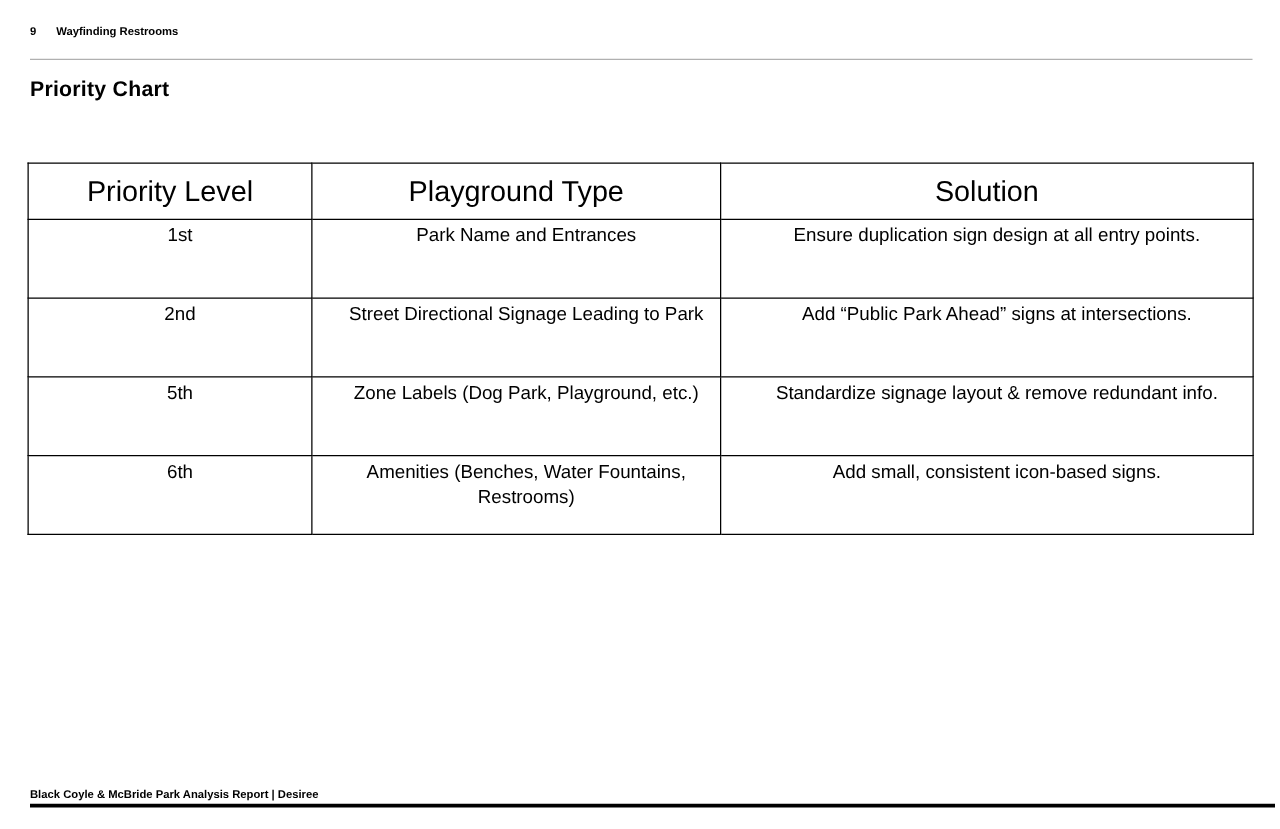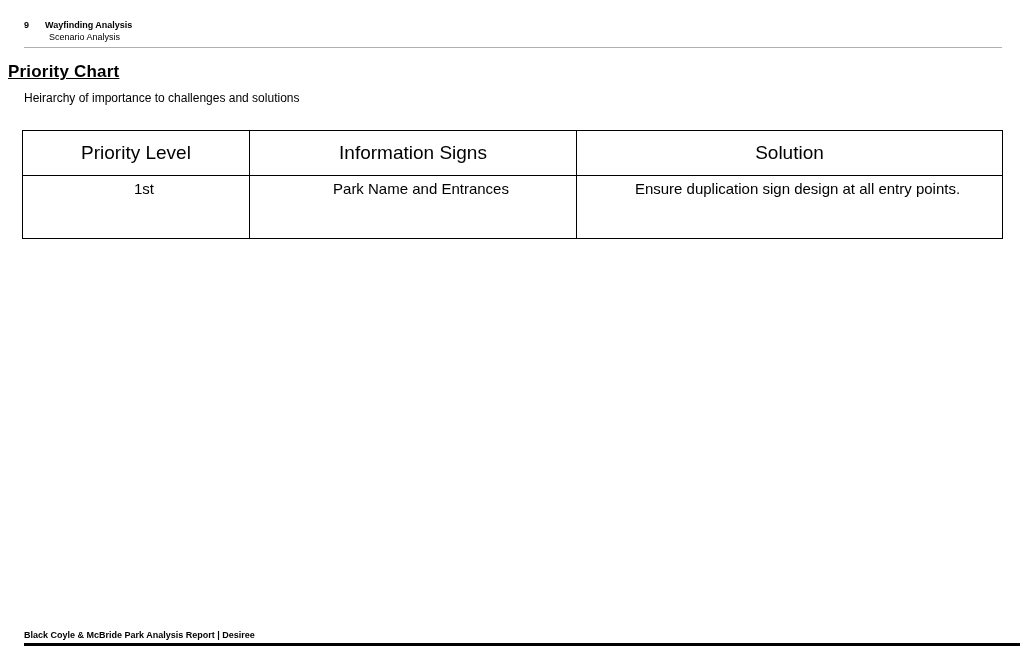--- a/index.html
+++ b/index.html
@@ -49,24 +49,23 @@
     top: 47px;
     left: 24px;
     right: 22px;
     border-top: 1px solid #b0b0b0;
   }
 
   
   .section-heading {
     position: absolute;
     top: 62px;
-    left: 8px;
+    left: 24px;
     font-size: 17px;
     font-weight: bold;
-    text-decoration: underline;
     letter-spacing: 0.2px;
   }
   .section-subtitle {
     position: absolute;
     top: 91px;
     left: 24px;
     font-size: 12px;
   }
 
   
@@ -80,21 +79,21 @@
   }
   .priority-table th,
   .priority-table td {
     border: 1.5px solid #000000;
     text-align: center;
     vertical-align: top;
     background: #ffffff;
   }
   .priority-table th {
     height: 45px;
-    font-size: 19px;
+    font-size: 23px;
     font-weight: normal;
     vertical-align: middle;
     padding: 2px 6px;
   }
   .priority-table td {
     height: 63px;
     font-size: 15px;
     padding: 3px 8px 2px 24px;
     line-height: 1.35;
   }
@@ -117,47 +116,60 @@
   }
 </style>
 </head>
 <body>
 
 <div class="page">
 
   <div class="doc-header">
     <div class="doc-header-line1">
       <span class="page-number">9</span>
-      <span class="doc-title">Wayfinding Analysis</span>
+      <span class="doc-title">Wayfinding Restrooms</span>
     </div>
-    <div class="doc-subtitle">Scenario Analysis</div>
   </div>
   <div class="header-rule"></div>
 
   <div class="section-heading">Priority Chart</div>
-  <div class="section-subtitle">Heirarchy of importance to challenges and solutions</div>
 
   <table class="priority-table">
     <colgroup>
       <col style="width: 227px;">
       <col style="width: 327px;">
       <col style="width: 426px;">
     </colgroup>
     <thead>
       <tr>
         <th>Priority Level</th>
-        <th>Information Signs</th>
+        <th>Playground Type</th>
         <th>Solution</th>
       </tr>
     </thead>
     <tbody>
       <tr>
         <td>1st</td>
         <td>Park Name and Entrances</td>
         <td>Ensure duplication sign design at all entry points.</td>
+      </tr>
+      <tr>
+        <td>2nd</td>
+        <td>Street Directional Signage Leading to Park</td>
+        <td>Add “Public Park Ahead” signs at intersections.</td>
+      </tr>
+      <tr>
+        <td>5th</td>
+        <td>Zone Labels (Dog Park, Playground, etc.)</td>
+        <td>Standardize signage layout &amp; remove redundant info.</td>
+      </tr>
+      <tr>
+        <td>6th</td>
+        <td>Amenities (Benches, Water Fountains, Restrooms)</td>
+        <td>Add small, consistent icon-based signs.</td>
       </tr>
     </tbody>
   </table>
 
   <div class="doc-footer">
     <div class="footer-text">Black Coyle &amp; McBride Park Analysis Report | Desiree</div>
     <div class="footer-rule"></div>
   </div>
 
 </div>

